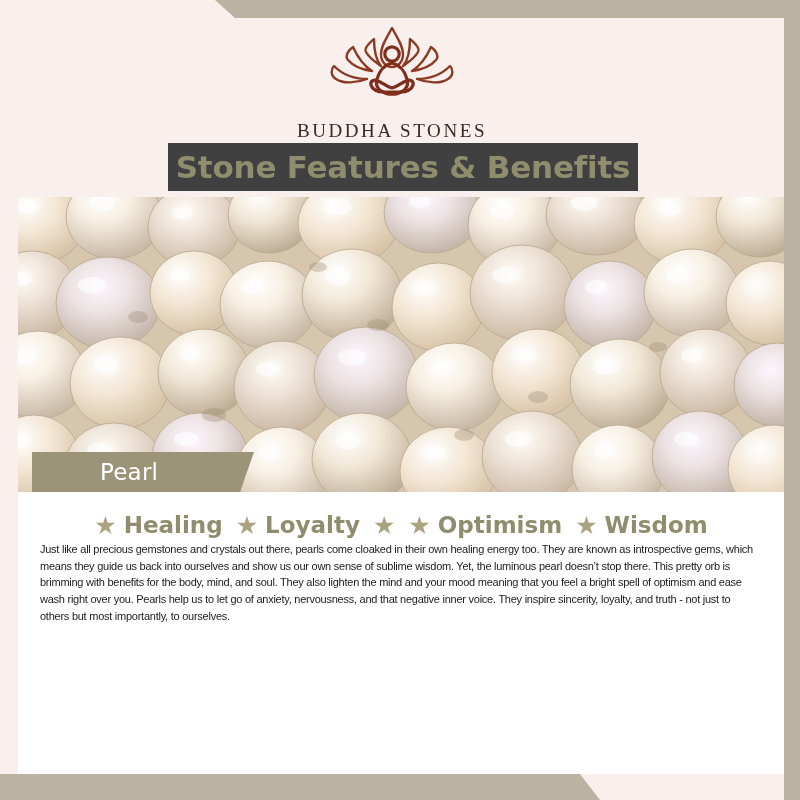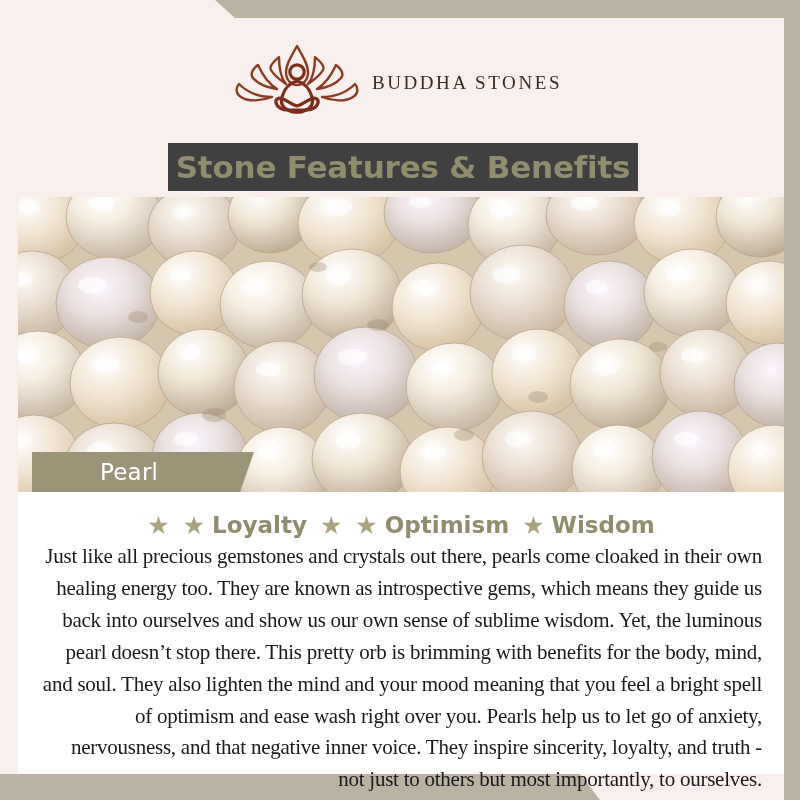--- a/index.html
+++ b/index.html
@@ -56,23 +56,23 @@
     background: #f9efed;
   }
 
   
   .logo-wrap {
     position: absolute;
     top: 22px; left: 0;
     width: 784px;
     height: 120px;
     display: flex;
-    flex-direction: row;
+    flex-direction: column;
     align-items: center;
-    justify-content: center;
+    justify-content: space-between;
   }
   .logo-mark { width: 150px; height: 84px; display: block; }
   .logo-text {
     margin-top: 2px;
     font-family: "Liberation Serif", serif;
     font-size: 19px;
     letter-spacing: 2.6px;
     color: #3a2a26;
     font-weight: 400;
   }
@@ -152,25 +152,25 @@
   }
   .kw .kw-label {
     font-family: "DejaVu Sans", sans-serif;
     font-size: 23px;
     font-weight: 700;
     color: #8f8d6d;
     white-space: nowrap;
   }
 
   .body-text {
-    font-family: Liberation Serif, serif;
-    font-size: 21px;
+    font-family: Liberation Sans, sans-serif;
+    font-size: 11px;
     line-height: 1.52;
     color: #1a1a1a;
-    text-align: right;
+    text-align: left;
     letter-spacing: -0.25px;
   }
 </style>
 </head>
 <body>
 
 <div id="poster">
 
   <div class="frame-top"></div>
   <div class="frame-right"></div>
@@ -347,20 +347,21 @@
   </div>
 
   <div class="stone-tab">
     <span>Pearl</span>
   </div>
 
   <div class="content-card">
     <div class="keywords">
       <div class="kw">
         <span class="star">★</span>
+        <span class="kw-label">Healing</span>
       </div>
       <div class="kw">
         <span class="star">★</span>
         <span class="kw-label">Loyalty</span>
       </div>
       <div class="kw">
         <span class="star">★</span>
       </div>
       <div class="kw">
         <span class="star">★</span>

